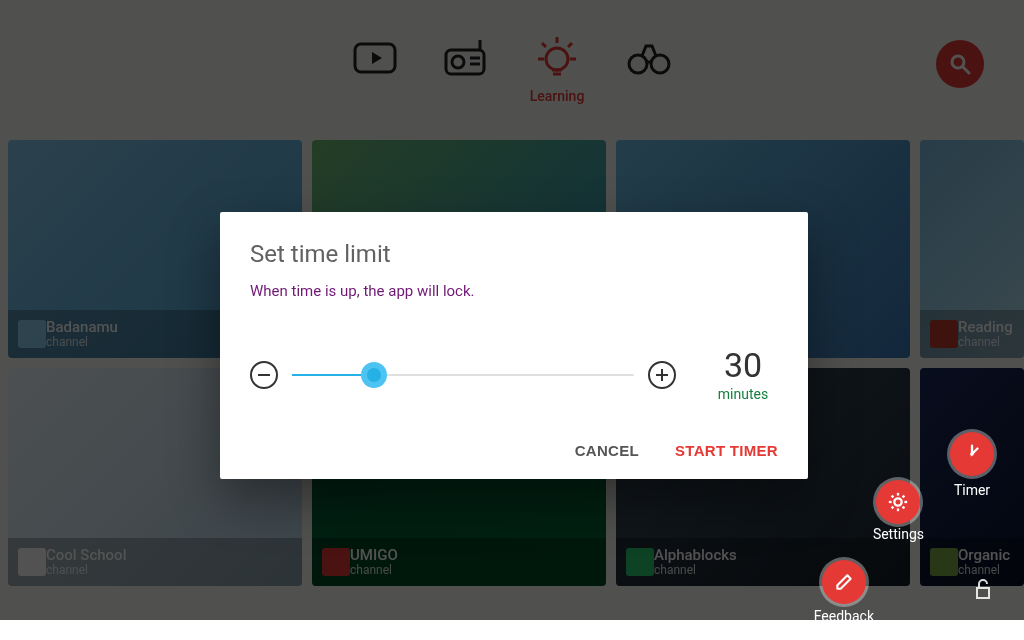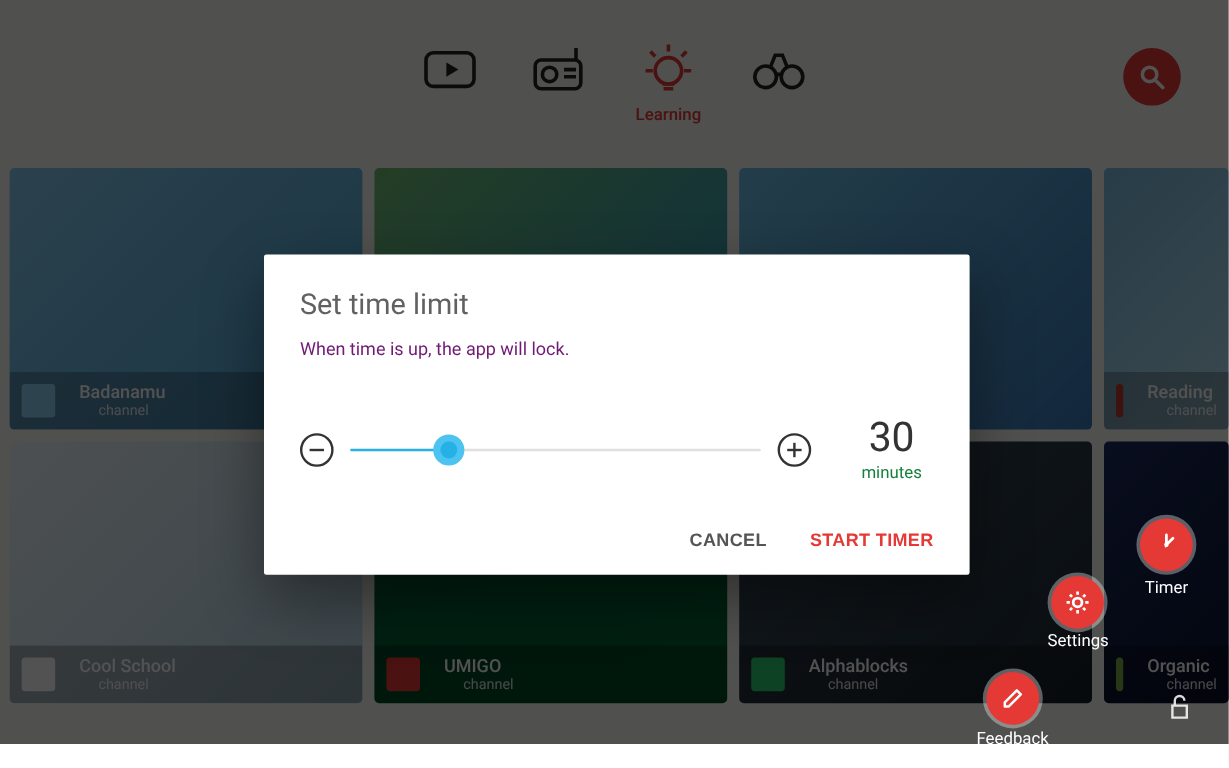--- a/index.html
+++ b/index.html
@@ -10,25 +10,25 @@
   .topbar { position:absolute; top:0; left:0; right:0; height:130px; }
   .nav-icons { position:absolute; top:35px; left:0; right:0; display:flex; justify-content:center; gap:40px; align-items:flex-start; }
   .nav-item { display:flex; flex-direction:column; align-items:center; gap:8px; }
   .nav-icon { width:50px; height:45px; display:flex; align-items:center; justify-content:center; }
   .nav-label { font-size:14px; color:#e53935; font-weight:500; }
   .search-btn { position:absolute; right:40px; top:40px; width:48px; height:48px; border-radius:50%; background:#e53935; display:flex; align-items:center; justify-content:center; }
 
   
   .grid { position:absolute; top:140px; left:8px; right:0; display:flex; flex-wrap:wrap; gap:10px; }
   .card { width:294px; height:218px; border-radius:4px; position:relative; overflow:hidden; }
-  .card .strip { position:absolute; left:0; right:0; bottom:0; height:48px; background:rgba(0,0,0,0.25); display:flex; align-items:center; gap:20px; padding:0 10px; }
+  .card .strip { position:absolute; left:0; right:0; bottom:0; height:48px; background:rgba(0,0,0,0.25); display:flex; align-items:center; gap:0; padding:0 10px; }
   .card .thumb { width:28px; height:28px; border-radius:3px; background:#fff; }
   .card .meta { display:flex; flex-direction:column; color:#fff; }
   .card .title { font-size:15px; font-weight:500; line-height:1.1; }
-  .card .sub { font-size:12px; opacity:.85;margin-left:16px; }
+  .card .sub { font-size:12px; opacity:.85; }
   .card-narrow { width:104px; }
 
   .bg-a{background:linear-gradient(135deg,#88c9ef,#4fa8d8)}
   .bg-b{background:linear-gradient(135deg,#6fbf73,#2b93c4)}
   .bg-c{background:linear-gradient(135deg,#6cc0e5,#3a79b8)}
   .bg-d{background:linear-gradient(135deg,#7bbde0,#b8e0f2)}
   .bg-e{background:linear-gradient(135deg,#eef7fc,#b9d7e8)}
   .bg-f{background:linear-gradient(160deg,#0b5a3c,#063)}
   .bg-g{background:linear-gradient(135deg,#3b4d5e,#1f2b35)}
   .bg-h{background:linear-gradient(135deg,#1c2b5e,#0a1530)}

